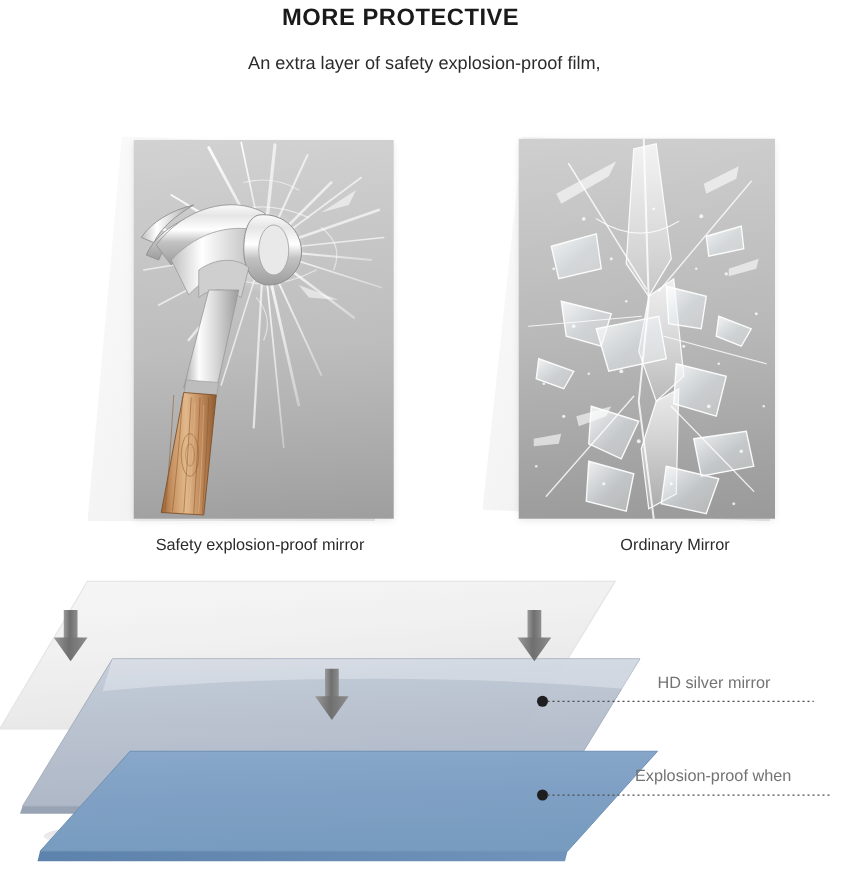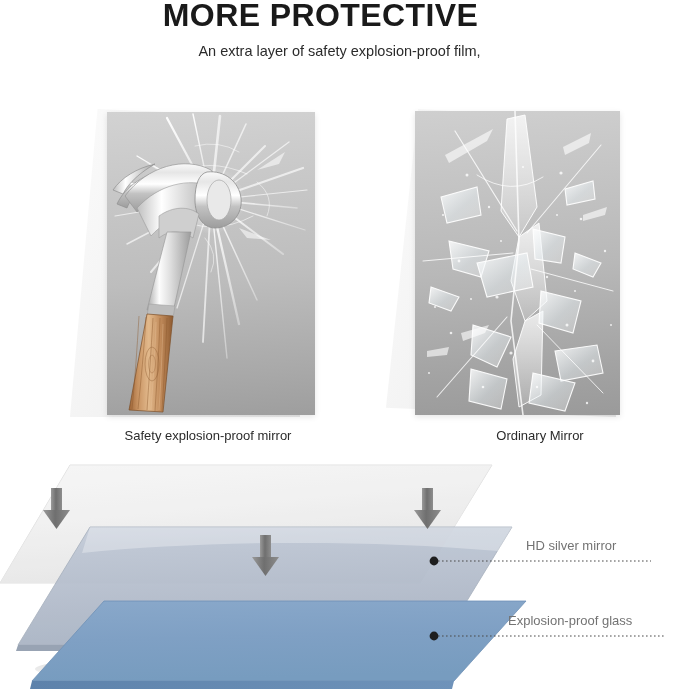--- a/index.html
+++ b/index.html
@@ -10,21 +10,21 @@
     color:#1c1c1c;
     overflow:hidden;
     position:relative;
   }
   .page{position:relative;width:679px;height:699px;}
 
   
   .title{
     position:absolute;left:0;top:0;width:641px;
     text-align:center;
-    font-size:32px;font-weight:bold;letter-spacing:.4px;
+    font-size:19px;font-weight:bold;letter-spacing:.4px;
     color:#1a1a1a;line-height:30px;
   }
   .subtitle{
     position:absolute;left:0;top:40px;width:679px;
     text-align:center;font-size:14.5px;line-height:22px;color:#2b2b2b;
   }
   .subtitle div{white-space:nowrap;}
 
   
   .panels{position:absolute;left:0;top:105px;width:679px;height:320px;}
@@ -363,15 +363,15 @@
         <line x1="438" y1="106" x2="651" y2="106" stroke="#4a4a4a" stroke-width="1" stroke-dasharray="1.6 2.4"></line>
       </g>
       <g>
         <circle cx="434" cy="181" r="4.4" fill="#1e1e1e"></circle>
         <line x1="438" y1="181" x2="665" y2="181" stroke="#4a4a4a" stroke-width="1" stroke-dasharray="1.6 2.4"></line>
       </g>
     </svg>
   </div>
 
   <div class="lbl lbl-hd">HD silver mirror</div>
-  <div class="lbl lbl-film">Explosion-proof glass</div>
+  <div class="lbl lbl-film">Explosion-proof when</div>
 
 </div>
 
 </body></html>

